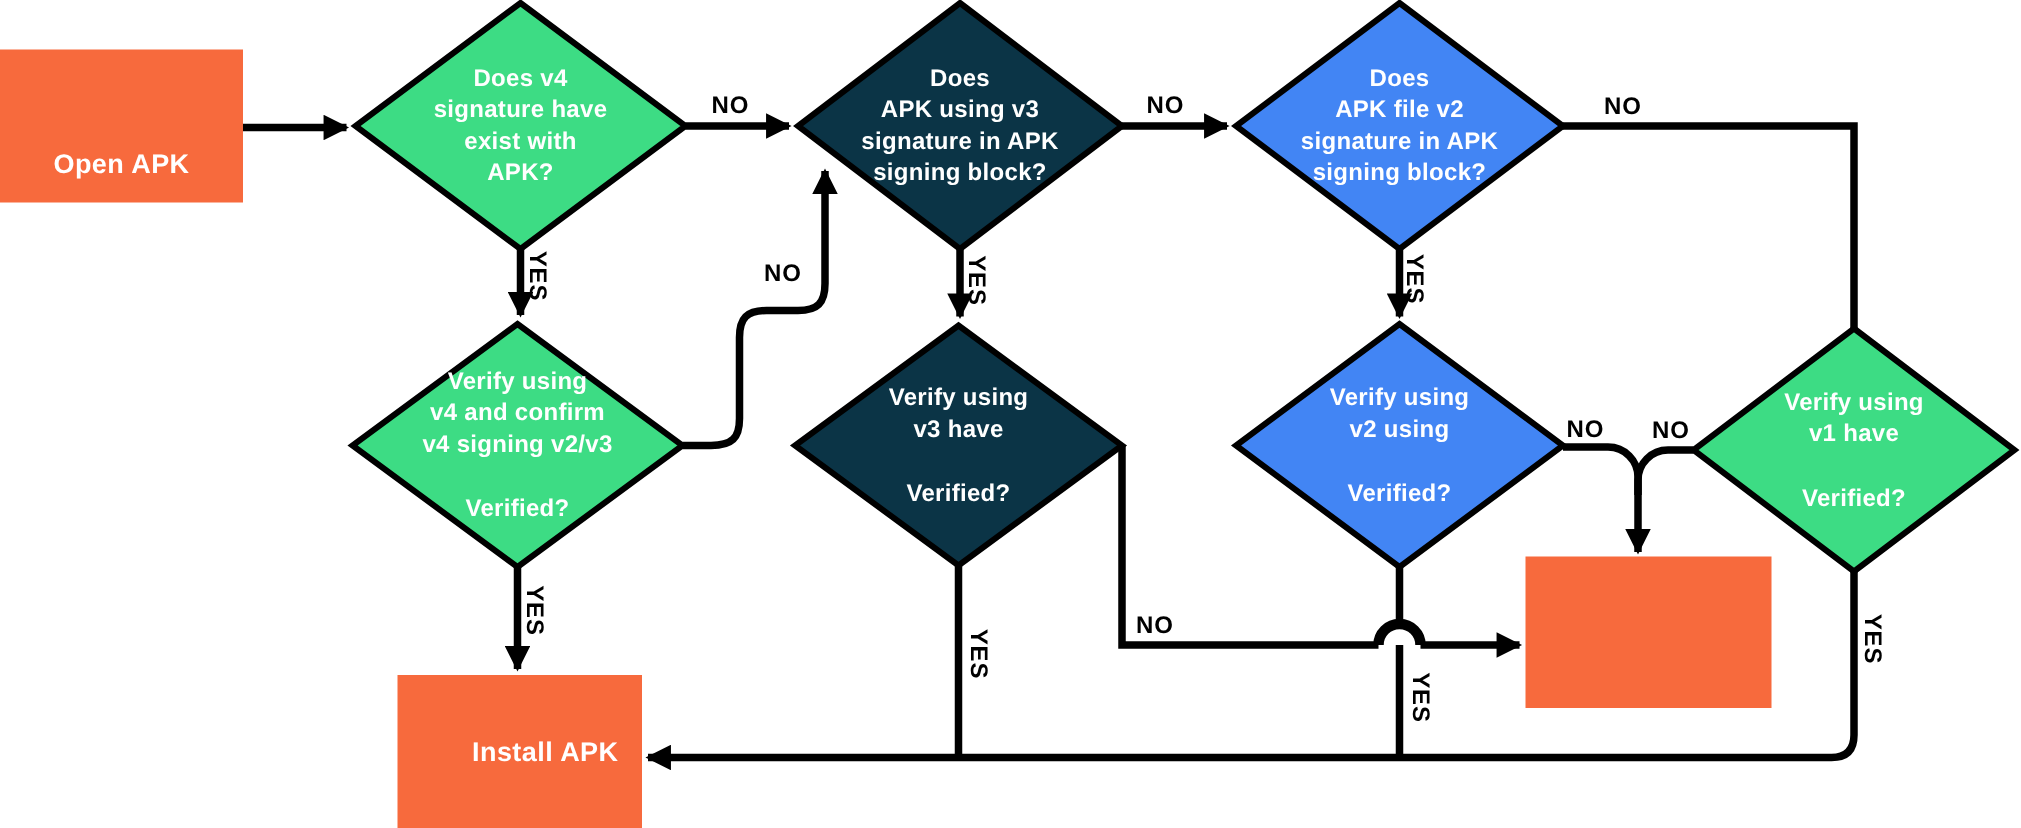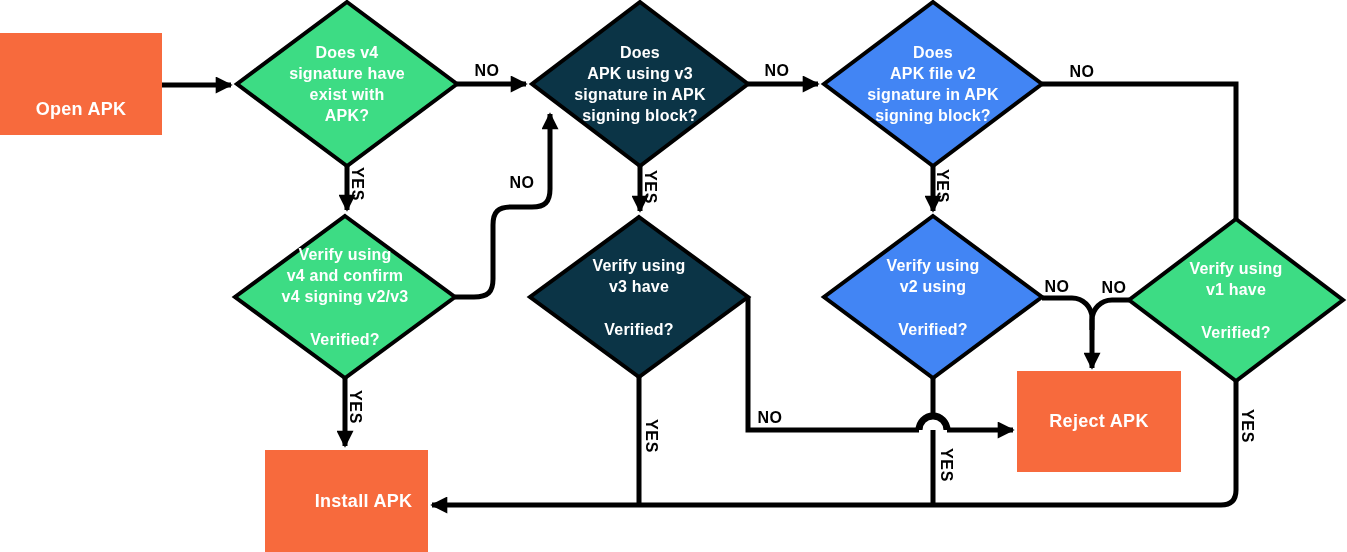--- a/index.html
+++ b/index.html
@@ -68,21 +68,20 @@
       <polygon points="933,216 1042,297 933,378 824,297" fill="#4285F4"></polygon>
       <polygon points="1236,219 1343,300 1236,381 1129,300" fill="#3DDC84"></polygon>
       <rect x="1017" y="371" width="164" height="101" stroke="none" fill="#F76A3D"></rect>
       <rect x="265" y="450" width="163" height="102" stroke="none" fill="#F76A3D"></rect>
     </g>
   </svg>
 
   <div class="overlay">
 
     <div class="rlabel" style="left:0px;top:33px;width:162px;height:95px;margin-top:29px;">Open APK</div>
-    <div class="rlabel" style="left:1017px;top:371px;width:164px;height:101px;">Reject APK</div>
     <div class="rlabel" style="left:265px;top:450px;width:197px;height:102px;">Install APK</div>
 
     <div class="dtext" style="left:247px;top:26px;">
       <div>Does v4</div>
       <div>signature have</div>
       <div>exist with</div>
       <div>APK?</div>
     </div>
     <div class="dtext" style="left:540px;top:26px;">
       <div>Does</div>

